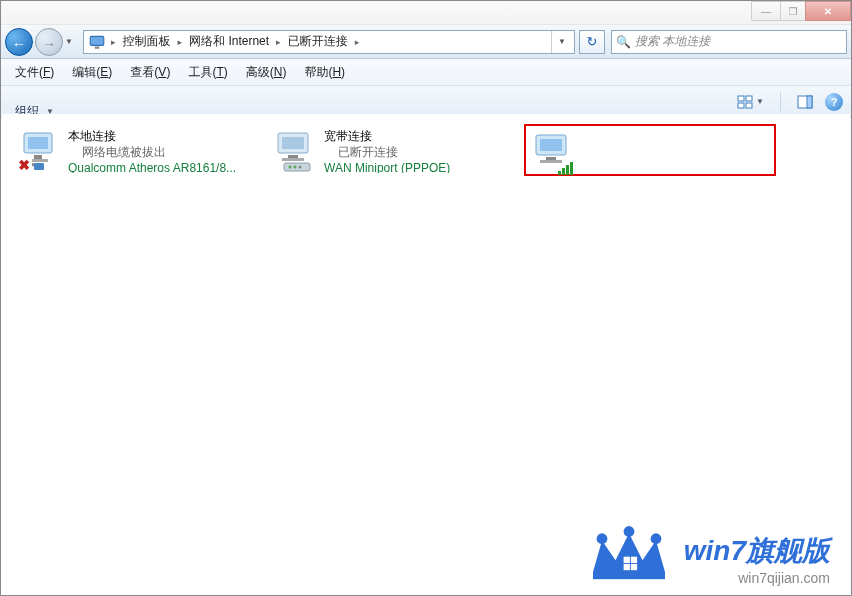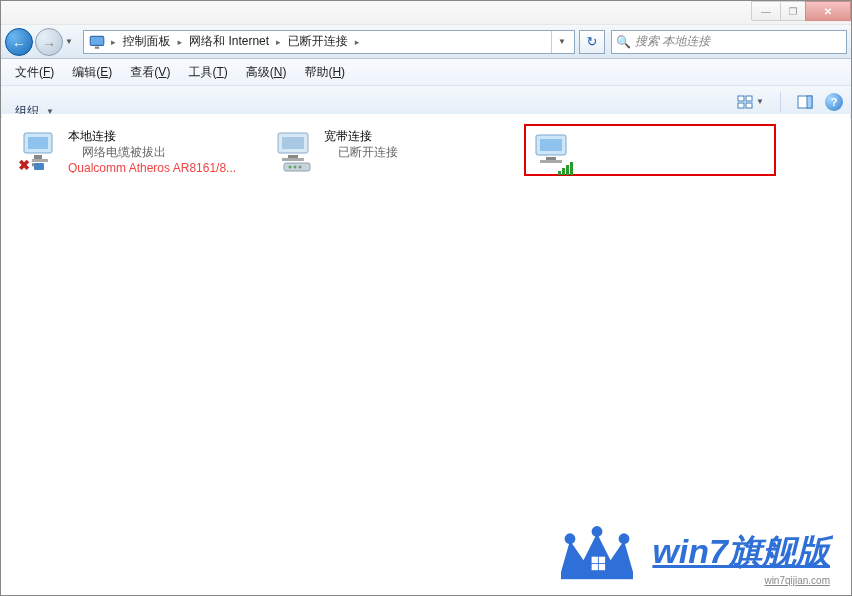--- a/index.html
+++ b/index.html
@@ -230,21 +230,21 @@
     justify-content:center;
   }
   .conn-text {
     flex: 1;
     padding: 1px 4px;
     overflow: hidden;
     line-height: 1.35;
   }
   .conn-name { color: #000; white-space: nowrap; overflow:hidden; text-overflow: ellipsis; }
   .conn-status { color: #666; white-space: nowrap; overflow:hidden; text-overflow: ellipsis; margin-left: 14px;}
-  .conn-device { color: #ef4444; white-space: nowrap; overflow:hidden; text-overflow: ellipsis;}
+  .conn-device { color: #15803d; white-space: nowrap; overflow:hidden; text-overflow: ellipsis;}
   .overlay-x {
     position: absolute;
     left: 0; bottom: 0;
     width: 16px; height: 16px;
     background: #fff;
     color: #c02020;
     font-weight: bold;
     font-size: 14px;
     display:flex;align-items:center;justify-content:center;
   }
@@ -257,22 +257,22 @@
   .watermark {
     position: absolute;
     right: 20px;
     bottom: 8px;
     display: flex;
     align-items: flex-end;
     gap: 10px;
   }
   .watermark svg { width: 90px; height: 64px; }
   .wm-text { text-align: right; }
-  .wm-main { color: #2f6fd8; font-size: 34px; font-weight: 700; font-style: italic; text-decoration: underline;}
-  .wm-sub { color: #888; font-size: 10px; text-decoration: underline; }
+  .wm-main { color: #2f6fd8; font-size: 28px; font-weight: 700; font-style: italic;}
+  .wm-sub { color: #888; font-size: 14px; }
 </style>
 </head>
 <body>
 
 <div class="titlebar">
   <div class="win-controls">
     <div class="win-btn min">—</div>
     <div class="win-btn max">❐</div>
     <div class="win-btn close">✕</div>
   </div>
@@ -375,20 +375,21 @@
         <rect x="10" y="31" width="22" height="3" fill="#aaa"></rect>
         <rect x="12" y="36" width="26" height="8" rx="2" fill="#c8d4dc" stroke="#90a0b0"></rect>
         <circle cx="18" cy="40" r="1.5" fill="#5a5"></circle>
         <circle cx="23" cy="40" r="1.5" fill="#5a5"></circle>
         <circle cx="28" cy="40" r="1.5" fill="#888"></circle>
       </svg>
     </div>
     <div class="conn-text">
       <div class="conn-name">宽带连接</div>
       <div class="conn-status">已断开连接</div>
+      <div class="conn-device">WAN Miniport (PPPOE)</div>
     </div>
   </div>
 
   <div class="conn-item highlighted">
     <div class="conn-icon">
       <svg viewBox="0 0 48 46" width="48" height="46">
         <rect x="6" y="6" width="30" height="20" rx="2" fill="#cde6f8" stroke="#7aa8d0"></rect>
         <rect x="10" y="10" width="22" height="12" fill="#8fc2ec"></rect>
         <rect x="16" y="28" width="10" height="3" fill="#888"></rect>
         <rect x="10" y="31" width="22" height="3" fill="#aaa"></rect>

